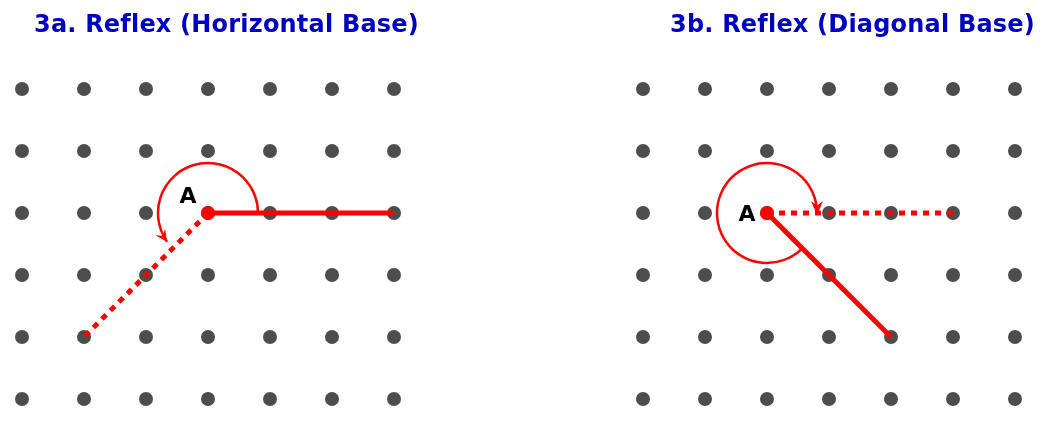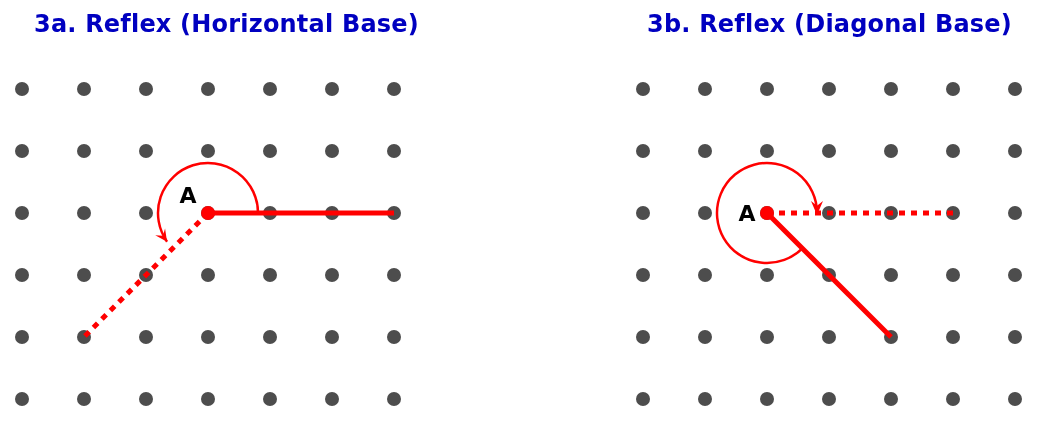--- a/index.html
+++ b/index.html
@@ -63,21 +63,21 @@
       <line x1="208" y1="213" x2="394" y2="213" stroke="#ff0000" stroke-width="5"></line>
       <line x1="208" y1="213" x2="84" y2="337" stroke="#ff0000" stroke-width="5" stroke-dasharray="6 6"></line>
       <path d="M 258 213 A 50 50 0 1 0 167.0423977855504 241.6788218175523" fill="none" stroke="#ff0000" stroke-width="2.5"></path>
       <polygon points="167.0423977855504,241.6788218175523 155.24456828360388,235.29045590419068 162.9126474438229,235.78092709867155 165.0743928150718,228.40753866797812" fill="#ff0000"></polygon>
       <circle cx="208" cy="213" r="7" fill="#ff0000"></circle>
       <text x="188" y="203" text-anchor="middle" font-family="DejaVu Sans, sans-serif" font-weight="bold" font-size="22" fill="#000000">A</text>
     </svg>
 </div>
 
 <div class="panel" style="left:621px; width:421px;">
-  <h2 class="panel-title" style="left:26px;">3b.  Reflex (Diagonal Base)</h2>
+  <h2 class="panel-title" style="left:49px;">3b.  Reflex (Diagonal Base)</h2>
   <svg width="421" height="426">
       <circle cx="22" cy="89" r="7" fill="#4d4d4d"></circle>
       <circle cx="84" cy="89" r="7" fill="#4d4d4d"></circle>
       <circle cx="146" cy="89" r="7" fill="#4d4d4d"></circle>
       <circle cx="208" cy="89" r="7" fill="#4d4d4d"></circle>
       <circle cx="270" cy="89" r="7" fill="#4d4d4d"></circle>
       <circle cx="332" cy="89" r="7" fill="#4d4d4d"></circle>
       <circle cx="394" cy="89" r="7" fill="#4d4d4d"></circle>
       <circle cx="22" cy="151" r="7" fill="#4d4d4d"></circle>
       <circle cx="84" cy="151" r="7" fill="#4d4d4d"></circle>

